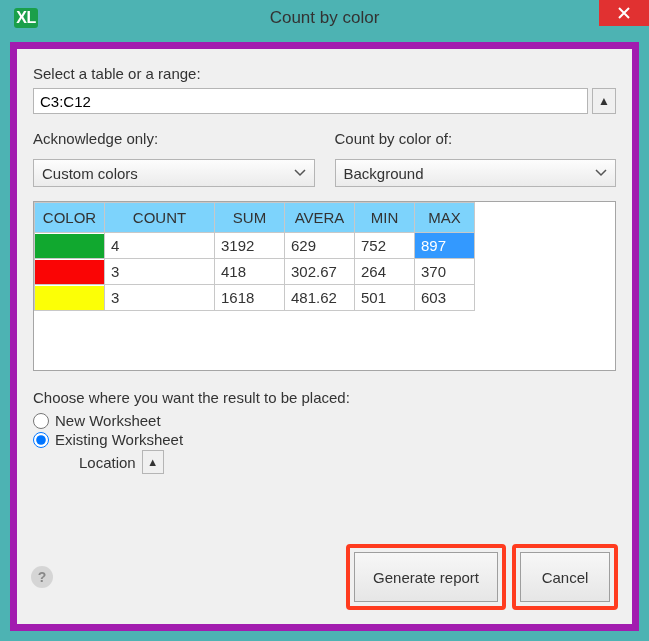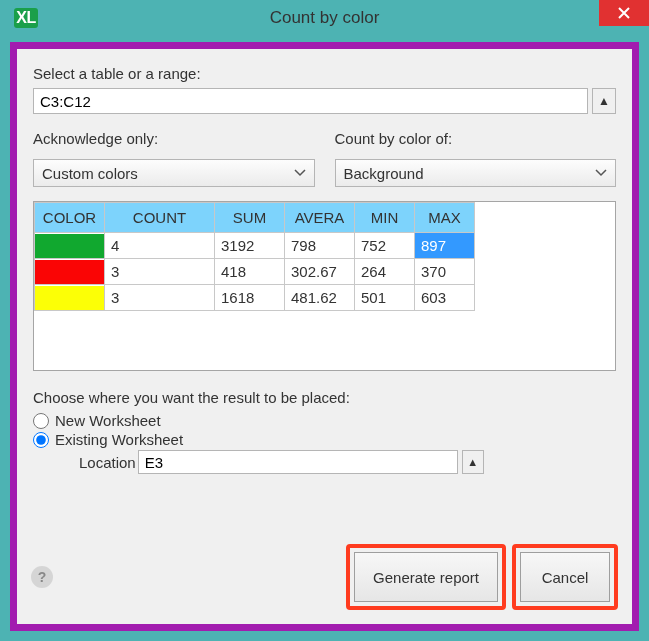--- a/index.html
+++ b/index.html
@@ -317,21 +317,21 @@
               <th style="width: 60px;">MAX</th>
             </tr>
           </thead>
         <tbody id="tbody">
             <tr>
               <td class="swatch-cell">
                 <div class="swatch" style="background: rgb(17, 168, 47);"></div>
               </td>
               <td>4</td>
               <td>3192</td>
-              <td>798</td>
+              <td>629</td>
               <td>752</td>
               <td class="sel">897</td>
             </tr>
             <tr>
               <td class="swatch-cell">
                 <div class="swatch" style="background: rgb(250, 5, 5);"></div>
               </td>
               <td>3</td>
               <td>418</td>
               <td>302.67</td>
@@ -357,21 +357,20 @@
       <label class="radio-row">
         <input type="radio" name="placement" style="">
         <span>New Worksheet</span>
       </label>
       <label class="radio-row">
         <input type="radio" name="placement" checked="" style="">
         <span>Existing Worksheet</span>
       </label>
       <div class="loc-row">
         <span class="loc-label">Location</span>
-        <input class="loc-input" value="E3" style="">
         <div class="loc-ref">
           <span>▲</span>
         </div>
       </div>
     </div>
 
     <div class="footer">
       <div class="help-icon">
         <span>?</span>
       </div>

